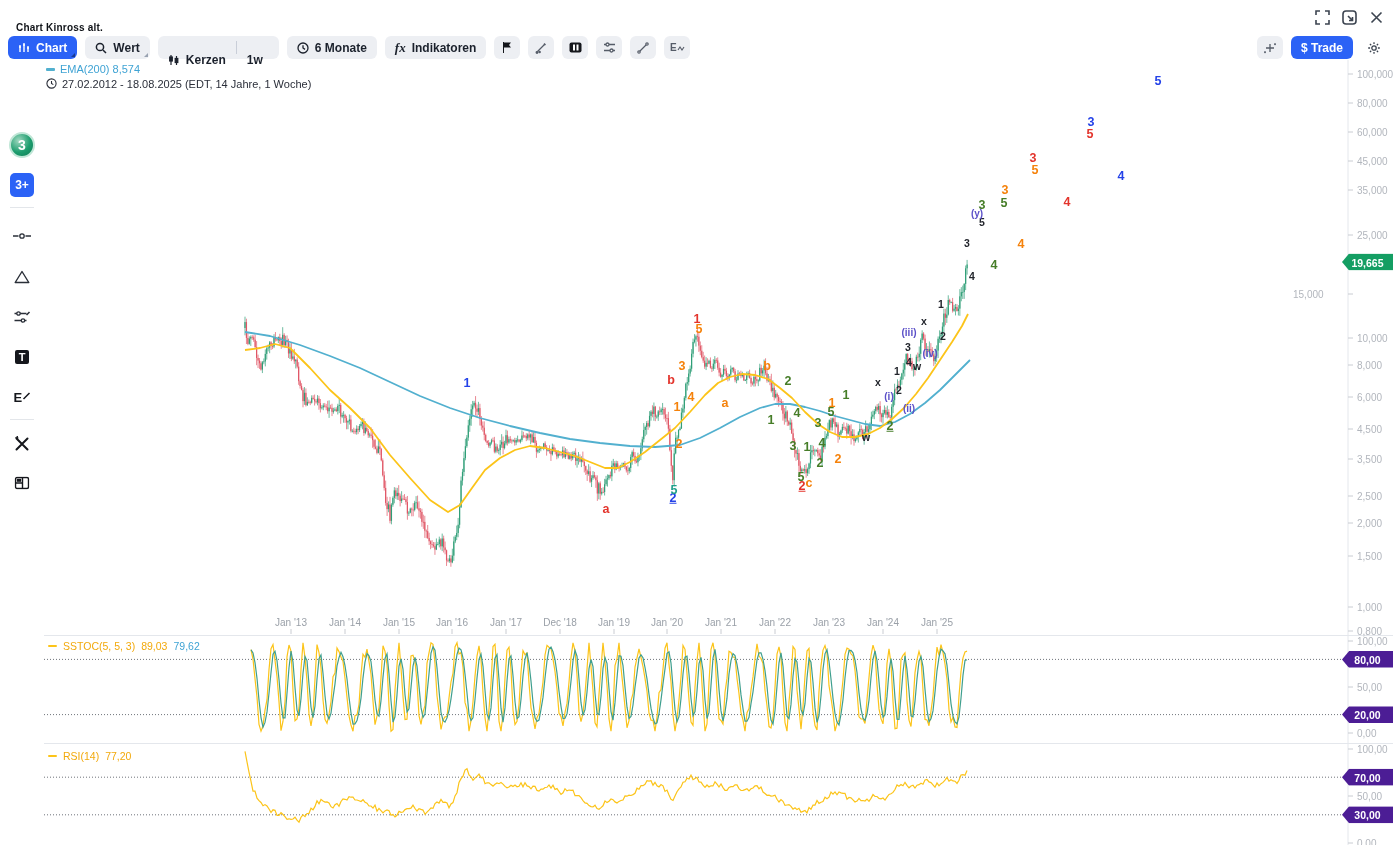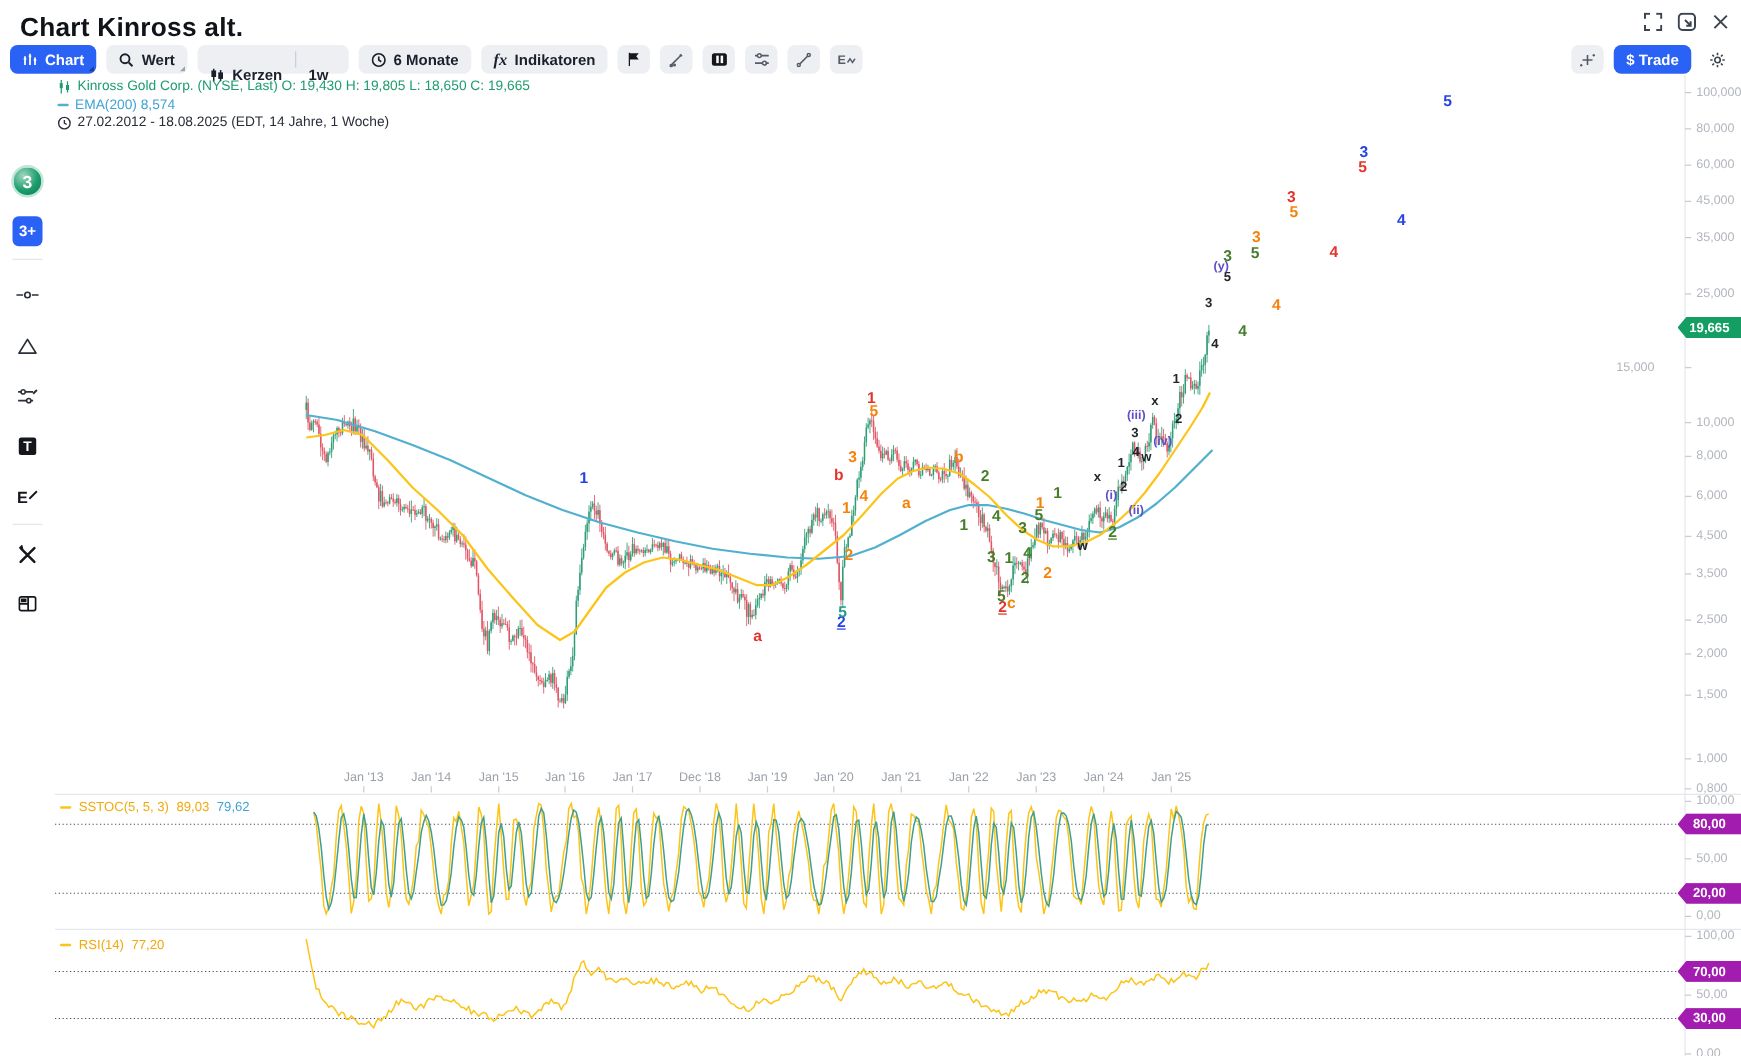--- a/index.html
+++ b/index.html
@@ -1,20 +1,20 @@
 <!DOCTYPE html>
 <html><head>
 <meta charset="utf-8">
 <style>
   * { margin:0; padding:0; box-sizing:border-box; }
   html,body { background:#fff; }
   #app { position:relative; width:1393px; height:845px; background:#fff;
          font-family:"Liberation Sans", sans-serif; overflow:hidden; }
   .abs { position:absolute; }
-  .title { left:16px; top:11px; font-size:21px; font-weight:700; color:#101318; letter-spacing:.2px; }
+  .title { left:16px; top:22px; font-size:10px; font-weight:700; color:#101318; letter-spacing:.2px; }
   .win-controls { right:8px; top:8px; display:flex; gap:9px; align-items:center; color:#3c4450; }
   .win-btn { width:18px; height:18px; display:flex; align-items:center; justify-content:center; cursor:pointer; background:none; border:none; color:#3c4450; }
   
   .toolbar { left:8px; top:36px; display:flex; gap:8px; align-items:center; }
   .toolbar-right { right:6px; top:36px; display:flex; gap:8px; align-items:center; }
   .tb { position:relative; display:inline-flex; align-items:center; gap:6px; height:23px; padding:0 10px;
         background:#edeff3; border:none; border-radius:6px; font-family:"Liberation Sans",sans-serif;
         font-size:12px; font-weight:700; color:#1b212c; cursor:pointer; white-space:nowrap; }
   .tb.active { background:#2b62f6; color:#fff; }
   .tb.icon-only { width:26px; padding:0; justify-content:center; }
@@ -45,21 +45,21 @@
   .lg-ema50 { color:#f2a90c; }
   .lg-ema200 { color:#3fa3d4; }
   .lg-date { color:#2a2e39; }
   .swatch { display:inline-block; width:9px; height:2.5px; border-radius:1px; }
   
   .axlabel { position:absolute; font-size:10px; color:#b2b6bd; transform:translateY(-50%); white-space:nowrap; }
   .xlabel  { position:absolute; font-size:10px; color:#9aa0a8; transform:translateX(-50%); white-space:nowrap; }
   .badge { position:absolute; left:1342px; width:51px; height:17px; color:#fff; font-size:10.5px; font-weight:700;
            display:flex; align-items:center; justify-content:center; transform:translateY(-50%);
            clip-path:polygon(0 50%, 14% 0, 100% 0, 100% 100%, 14% 100%); }
-  .badge.black { background:#a21caf; }
+  .badge.black { background:#4c1d95; }
   
   .wave { position:absolute; transform:translate(-50%,-50%); font-weight:700; line-height:1; cursor:pointer; }
   .wave.sz12 { font-size:12.5px; } .wave.sz10 { font-size:10.5px; } .wave.szp { font-size:10px; font-weight:700; }
   .wave.u { text-decoration:underline; }
   
   .osc-label { position:absolute; font-size:10.5px; display:flex; gap:6px; align-items:center; }
   .osc-label .name { font-weight:400; }
   svg text { font-family:"Liberation Sans",sans-serif; }
 </style>
 </head>
@@ -1290,28 +1290,20 @@
       <line x1="44" y1="777.2" x2="1348" y2="777.2" stroke="#4a4f58" stroke-width="0.8" stroke-dasharray="1,2"></line>
       <line x1="44" y1="814.8" x2="1348" y2="814.8" stroke="#4a4f58" stroke-width="0.8" stroke-dasharray="1,2"></line>
       <polyline points="245,751.3 247,761.9 249,772.1 251,781.3 253,791.2 255,791.2 257,798.1 259,800.7 261,802.5 263,805.8 265,804.6 267,806.0 269,809.0 271,812.5 273,809.8 275,810.3 277,815.4 279,815.4 281,812.7 283,814.5 285,816.6 287,819.3 289,818.8 291,819.4 293,819.0 295,817.2 297,820.2 299,822.2 301,817.2 303,814.9 305,816.6 307,813.5 309,813.5 311,808.3 313,809.8 315,806.4 317,800.9 319,803.7 321,799.4 323,801.0 325,802.1 327,801.9 329,803.0 331,806.7 333,808.0 335,804.8 337,803.5 339,806.3 341,801.5 343,798.9 345,799.3 347,800.0 349,796.6 351,797.2 353,797.2 355,800.0 357,800.0 359,800.7 361,801.5 363,799.7 365,802.2 367,803.2 369,806.0 371,806.0 373,808.1 375,805.1 377,811.2 379,808.4 381,810.7 383,812.9 385,810.9 387,809.9 389,810.8 391,815.3 393,814.5 395,817.0 397,815.3 399,811.4 401,812.3 403,812.0 405,809.6 407,808.7 409,808.6 411,808.2 413,805.1 415,808.5 417,811.0 419,808.6 421,809.4 423,810.1 425,814.3 427,812.1 429,810.1 431,807.9 433,808.4 435,803.6 437,802.0 439,803.1 441,799.4 443,802.3 445,802.2 447,803.0 449,807.8 451,804.0 453,802.6 455,795.9 457,792.7 459,782.4 461,778.6 463,776.1 465,770.1 467,768.7 469,775.0 471,776.8 473,780.2 475,778.1 477,776.3 479,774.1 481,777.5 483,777.3 485,783.7 487,782.8 489,782.8 491,784.6 493,786.1 495,784.3 497,782.9 499,783.7 501,782.5 503,784.1 505,786.4 507,787.8 509,787.0 511,785.2 513,786.5 515,785.1 517,786.8 519,786.2 521,782.7 523,786.8 525,782.7 527,785.9 529,786.6 531,788.8 533,786.1 535,786.4 537,790.4 539,791.1 541,789.1 543,789.2 545,787.5 547,787.3 549,784.9 551,788.1 553,785.2 555,789.4 557,788.6 559,791.5 561,794.4 563,792.8 565,788.7 567,790.8 569,790.0 571,790.3 573,790.1 575,795.6 577,795.5 579,795.6 581,797.7 583,800.6 585,802.9 587,803.3 589,805.6 591,806.6 593,806.9 595,805.2 597,808.5 599,809.2 601,807.6 603,805.8 605,800.9 607,802.6 609,801.2 611,799.0 613,799.7 615,801.9 617,803.0 619,801.4 621,800.5 623,800.0 625,795.9 627,796.2 629,795.2 631,795.5 633,794.6 635,793.3 637,788.2 639,789.2 641,785.7 643,785.7 645,784.3 647,780.7 649,781.1 651,780.7 653,785.2 655,782.3 657,785.8 659,786.9 661,784.5 663,785.8 665,791.4 667,790.1 669,795.0 671,799.4 673,800.5 675,796.0 677,791.7 679,788.8 681,787.0 683,782.3 685,781.7 687,778.2 689,779.0 691,775.1 693,779.7 695,778.5 697,777.3 699,782.0 701,782.1 703,785.2 705,787.4 707,785.0 709,786.9 711,785.8 713,785.9 715,781.8 717,784.1 719,787.0 721,784.0 723,787.6 725,790.3 727,790.4 729,787.5 731,786.7 733,786.7 735,784.8 737,784.9 739,788.6 741,790.5 743,790.4 745,789.6 747,788.8 749,790.8 751,788.8 753,788.0 755,785.9 757,785.6 759,788.8 761,787.0 763,792.0 765,793.5 767,795.3 769,795.1 771,796.1 773,795.9 775,795.2 777,799.3 779,802.0 781,799.6 783,801.3 785,805.4 787,805.0 789,804.6 791,806.3 793,809.2 795,807.7 797,809.6 799,808.3 801,812.3 803,811.4 805,810.5 807,812.9 809,807.6 811,809.3 813,805.1 815,805.1 817,800.5 819,803.4 821,802.3 823,801.6 825,797.2 827,798.8 829,797.1 831,792.1 833,794.1 835,791.9 837,794.8 839,792.0 841,792.9 843,793.4 845,793.4 847,799.3 849,797.5 851,797.9 853,799.8 855,802.0 857,801.1 859,798.4 861,800.6 863,800.5 865,801.0 867,799.1 869,801.3 871,798.4 873,794.6 875,796.5 877,796.5 879,798.4 881,798.8 883,798.0 885,800.1 887,797.1 889,794.5 891,793.7 893,792.4 895,789.5 897,784.9 899,786.3 901,784.6 903,785.7 905,782.3 907,785.3 909,787.8 911,786.0 913,785.3 915,788.0 917,785.2 919,784.7 921,783.2 923,784.2 925,780.0 927,779.5 929,781.9 931,782.6 933,784.8 935,787.2 937,782.9 939,785.8 941,783.7 943,782.4 945,780.2 947,777.4 949,781.2 951,779.7 953,780.9 955,781.2 957,783.4 959,780.2 961,775.0 963,774.6 965,775.2 967,770.4" fill="none" stroke="#fcc419" stroke-width="1.2"></polyline>
       <line x1="1348" y1="749" x2="1353" y2="749" stroke="#c9ccd2" stroke-width="1"></line>
       <line x1="1348" y1="796" x2="1353" y2="796" stroke="#c9ccd2" stroke-width="1"></line>
       <line x1="1348" y1="843" x2="1353" y2="843" stroke="#c9ccd2" stroke-width="1"></line>
     </svg>
 
   <div class="abs legend">
     <div class="row">
-      <svg width="11" height="11" viewBox="0 0 11 11">
-        <path d="M3 0v11M8 1v9" stroke="#1d9d6e" stroke-width="1"></path>
-          <rect x="1.8" y="2.5" width="2.4" height="4" fill="#1d9d6e"></rect>
-          <rect x="6.8" y="4" width="2.4" height="4" fill="#1d9d6e"></rect>
-        </svg>
-      <span class="lg-sym">Kinross Gold Corp. (NYSE, Last)  O: 19,430   H: 19,805   L: 18,650   C: 19,665</span>
-    </div>
-    <div class="row">
       <span class="swatch" style="background:#52b0cf"></span>
       <span class="lg-ema200">EMA(200)  8,574</span>
     </div>
     <div class="row">
       <svg width="11" height="11" viewBox="0 0 12 12" fill="none" stroke="#2a2e39" stroke-width="1.2">
         <circle cx="6" cy="6" r="5"></circle>
           <path d="M6 3.2V6l2 1.2"></path>
         </svg>
       <span class="lg-date">27.02.2012 - 18.08.2025   (EDT, 14 Jahre, 1 Woche)</span>
     </div>

